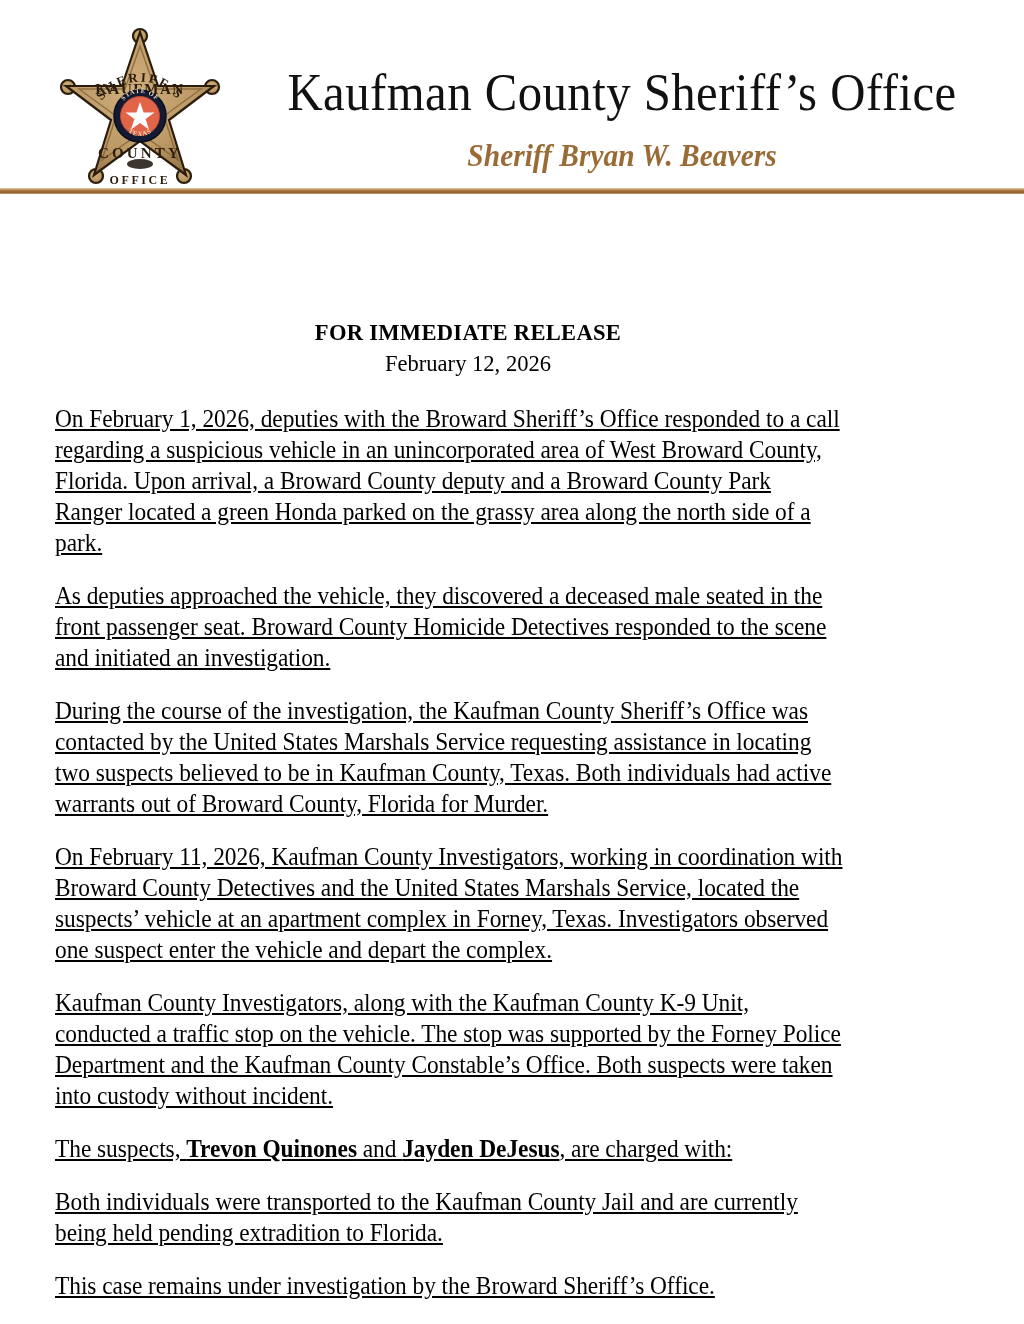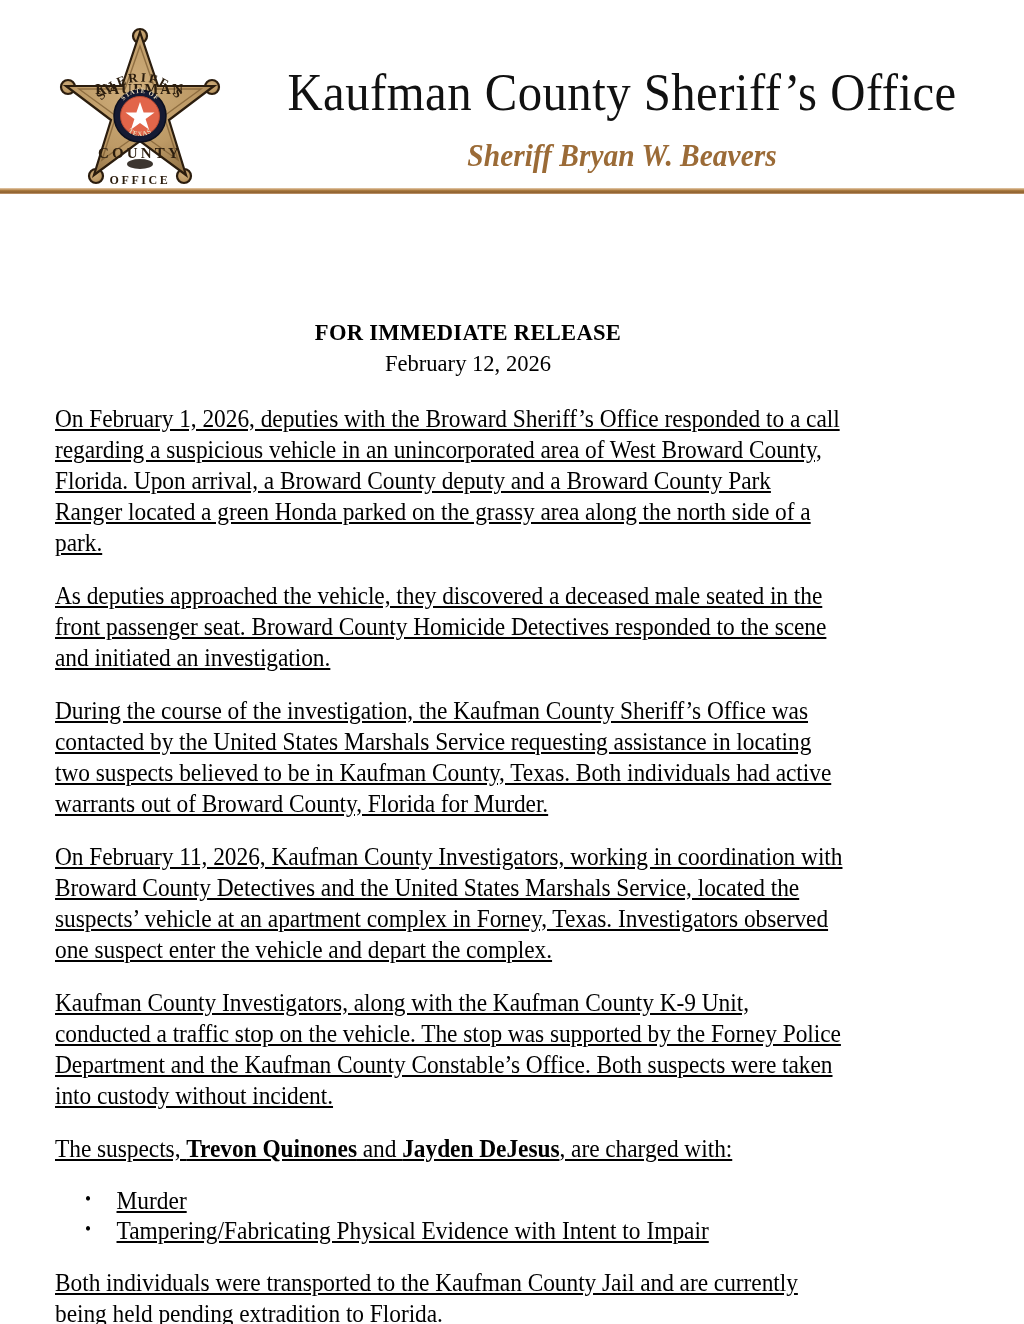--- a/index.html
+++ b/index.html
@@ -236,22 +236,18 @@
     <p>On February 1, 2026, deputies with the Broward Sheriff’s Office responded to a call regarding a suspicious vehicle in an unincorporated area of West Broward County, Florida. Upon arrival, a Broward County deputy and a Broward County Park Ranger located a green Honda parked on the grassy area along the north side of a park.</p>
     <p>As deputies approached the vehicle, they discovered a deceased male seated in the front passenger seat. Broward County Homicide Detectives responded to the scene and initiated an investigation.</p>
     <p>During the course of the investigation, the Kaufman County Sheriff’s Office was contacted by the United States Marshals Service requesting assistance in locating two suspects believed to be in Kaufman County, Texas. Both individuals had active warrants out of Broward County, Florida for Murder.</p>
     <p>On February 11, 2026, Kaufman County Investigators, working in coordination with Broward County Detectives and the United States Marshals Service, located the suspects’ vehicle at an apartment complex in Forney, Texas. Investigators observed one suspect enter the vehicle and depart the complex.</p>
     <p>Kaufman County Investigators, along with the Kaufman County K-9 Unit, conducted a traffic stop on the vehicle. The stop was supported by the Forney Police Department and the Kaufman County Constable’s Office. Both suspects were taken into custody without incident.</p>
 
     <p>
       <span>The suspects, </span><b>Trevon Quinones</b><span> and </span><b>Jayden DeJesus</b><span>, are charged with:</span>
     </p>
 
-    <ul class="charges">
-      <li>Murder</li>
-      <li>Tampering/Fabricating Physical Evidence with Intent to Impair</li>
-    </ul>
 
     <p>Both individuals were transported to the Kaufman County Jail and are currently being held pending extradition to Florida.</p>
     <p>This case remains under investigation by the Broward Sheriff’s Office.</p>
 
   </div>
 </main>
 
 </body></html>

